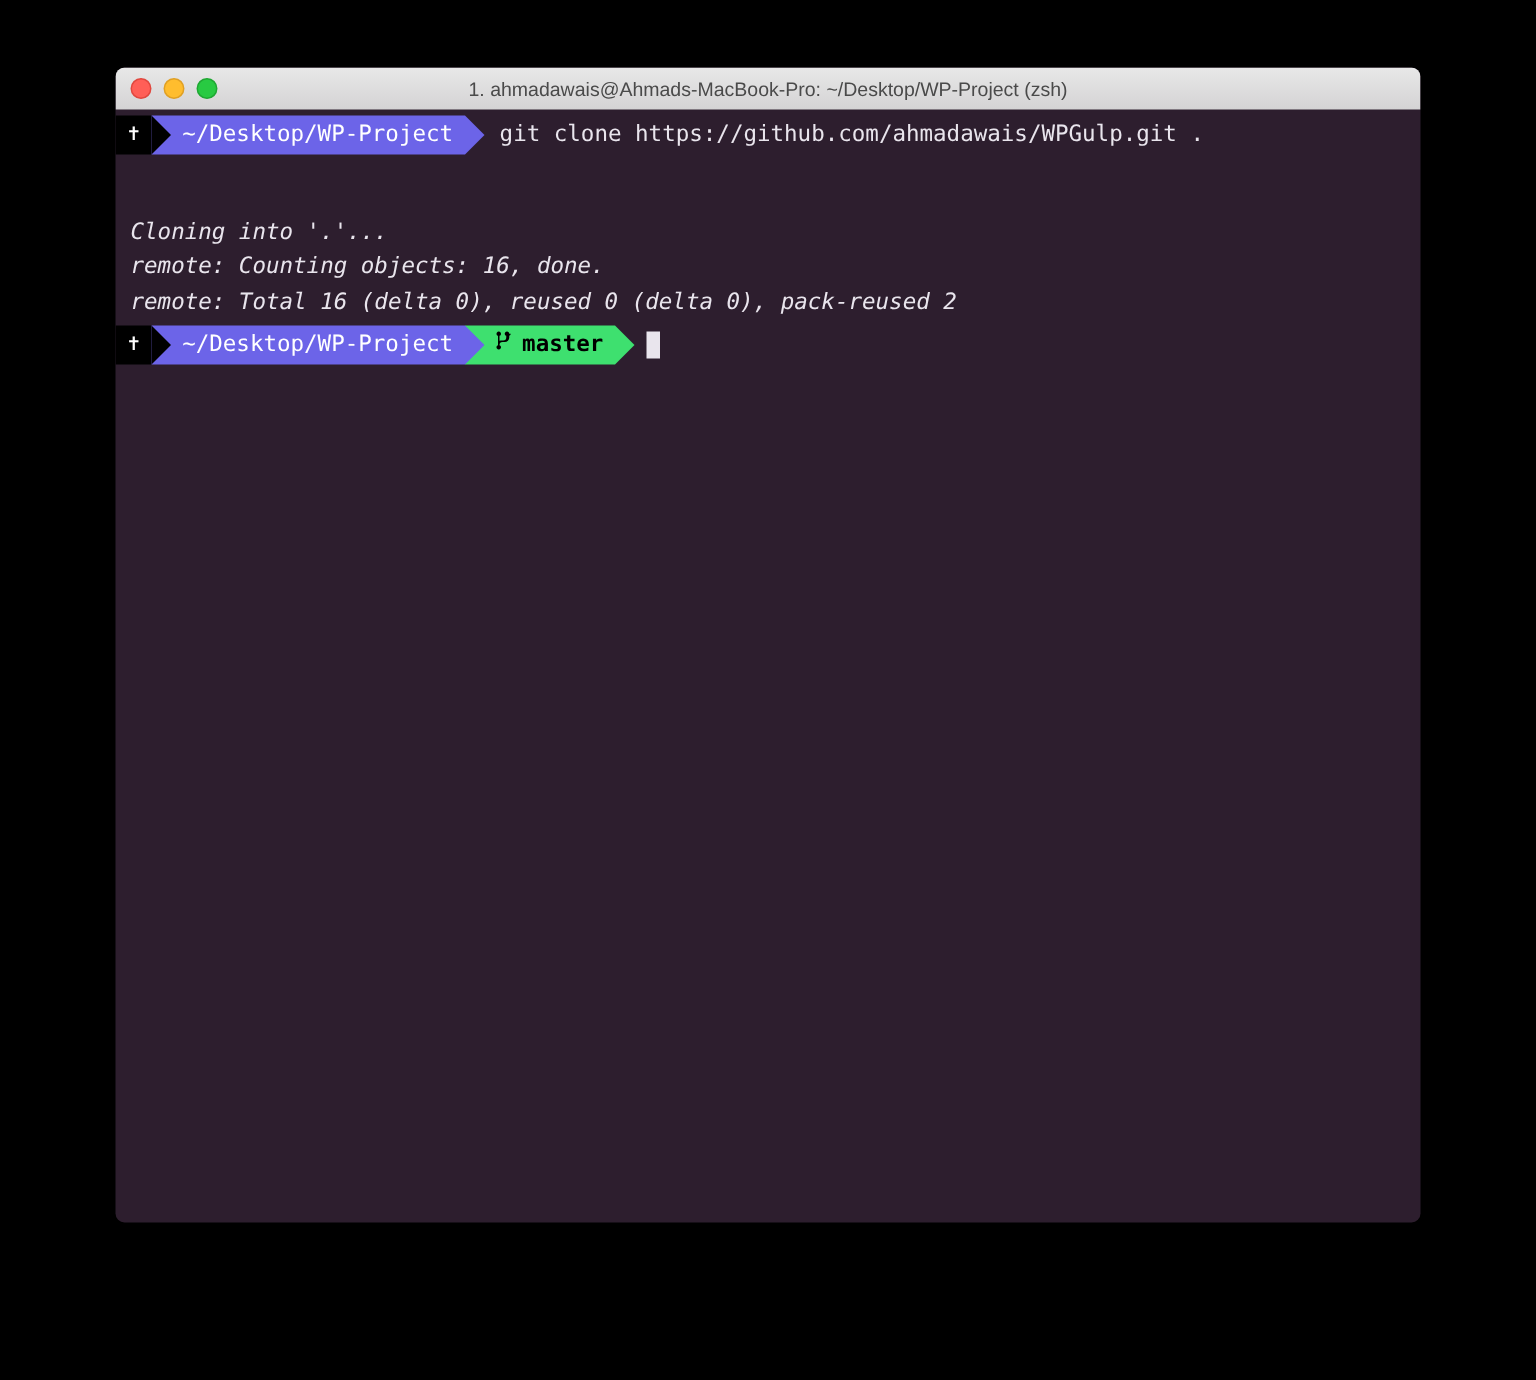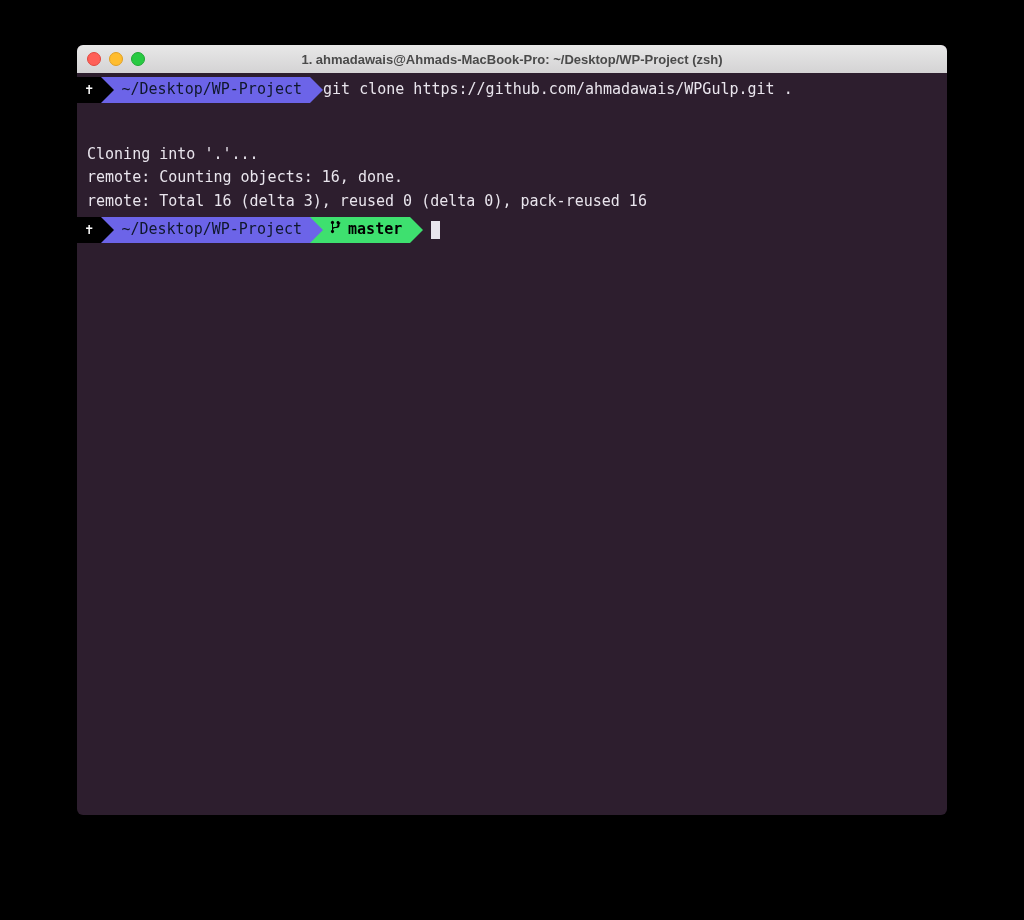--- a/index.html
+++ b/index.html
@@ -44,21 +44,20 @@
     .tl-close { background: #ff5f57; border: 0.5px solid #e1483f; }
     .tl-min { background: #ffbd2e; border: 0.5px solid #e0a024; }
     .tl-max { background: #28ca42; border: 0.5px solid #1fa833; }
     .window-title {
       position: absolute;
       left: 50%;
       transform: translateX(-50%);
       font-size: 13px;
       color: #4a4a4a;
       white-space: nowrap;
-      font-weight: bold;
     }
     .terminal-body {
       padding: 4px 0;
       font-family: "Menlo", "Monaco", monospace;
       font-size: 15px;
       line-height: 1.55;
       color: #e9e5ed;
       font-weight: 500;
     }
     .prompt-line {
@@ -75,21 +74,21 @@
       padding-left: 10px;
       padding-right: 8px;
     }
     .seg-black {
       background: #000;
       color: #fff;
       padding-left: 8px;
     }
     .seg-purple {
       background: #6c64e8;
-      color: #0f172a;
+      color: #ffffff;
       padding-left: 20px;
     }
     .seg-green {
       background: #3ee06f;
       color: #000;
       padding-left: 20px;
       font-weight: bold;
     }
     .arrow {
       width: 0;
@@ -106,27 +105,29 @@
       border-left: 13px solid #6c64e8;
     }
     .arrow-after-purple-into-green {
       border-left: 13px solid #6c64e8;
       margin-right: -13px;
     }
     .arrow-after-green {
       border-left: 13px solid #3ee06f;
     }
     .cmd-text {
+      margin-left: 10px;
       color: #e9e5ed;
       white-space: nowrap;
     }
     .output {
       padding: 0 10px;
       margin-top: 14px;
       margin-bottom: 4px;
+      font-style: italic;
     }
     .output-line {
       white-space: pre;
     }
     .cursor {
       display: inline-block;
       width: 9px;
       height: 18px;
       background: #e9e5ed;
       margin-left: 8px;
@@ -170,21 +171,21 @@
       </div>
       <div class="arrow arrow-after-purple-into-body"></div>
       <span class="cmd-text">git clone https://github.com/ahmadawais/WPGulp.git .</span>
     </div>
 
     <div class="spacer-blank"></div>
 
     <div class="output">
       <div class="output-line">Cloning into '.'...</div>
       <div class="output-line">remote: Counting objects: 16, done.</div>
-      <div class="output-line">remote: Total 16 (delta 3), reused 0 (delta 0), pack-reused 16</div>
+      <div class="output-line">remote: Total 16 (delta 0), reused 0 (delta 0), pack-reused 2</div>
     </div>
 
     <div class="prompt-line">
       <div class="seg seg-black">
         <span class="cross-icon">✝</span>
       </div>
       <div class="arrow arrow-after-black"></div>
       <div class="seg seg-purple">
         <span>~/Desktop/WP-Project</span>
       </div>

